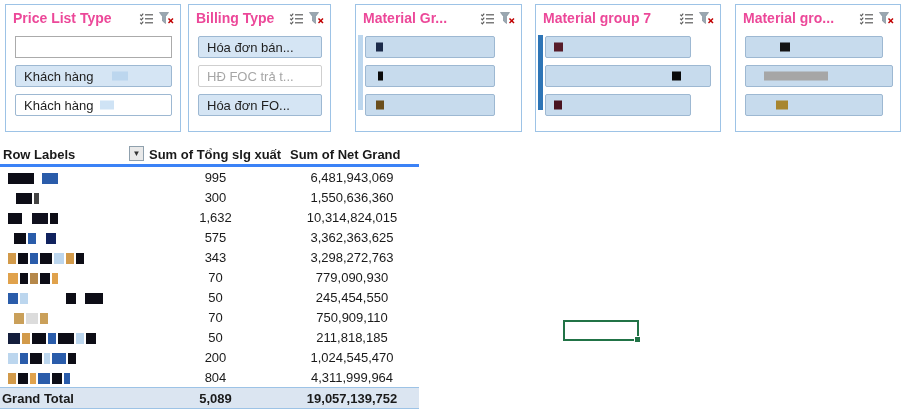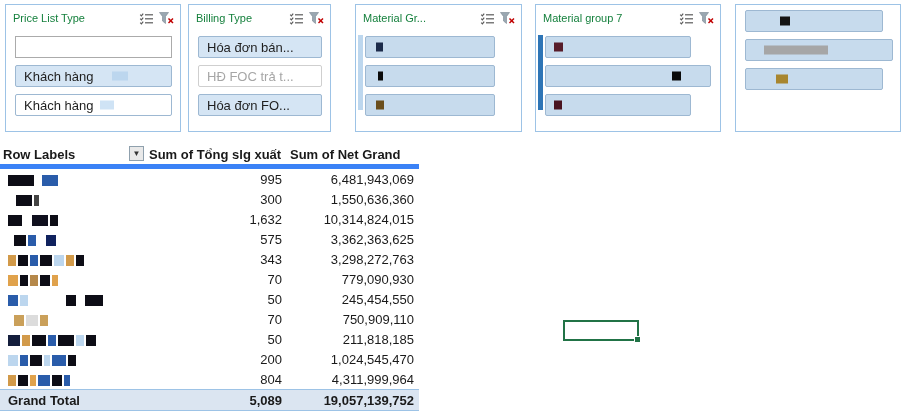--- a/index.html
+++ b/index.html
@@ -13,46 +13,46 @@
   #slicers .slicer{
     position:absolute;top:4px;height:128px;background:#fff;
     border:1px solid #9dc3e6;box-sizing:border-box;
   }
   .s0{left:5px;width:176px}
   .s1{left:188px;width:143px}
   .s2{left:355px;width:167px}
   .s3{left:535px;width:186px}
   .s4{left:735px;width:166px}
   .sl-head{height:26px;display:flex;align-items:center;padding:0 5px 0 7px;}
-  .sl-title{flex:1;font-weight:normal;font-size:11px;color:#15803d;
+  .sl-title{flex:1;font-weight:bold;font-size:14px;color:#ec4899;
     white-space:nowrap;overflow:hidden;text-overflow:ellipsis}
   .ico{width:18px;height:15px;display:flex;align-items:center;justify-content:center;margin-left:2px;cursor:pointer}
   .sl-body{position:relative;padding:5px 8px 0 9px;display:flex;flex-direction:column;gap:7px}
   .sl-item{
     position:relative;height:22px;box-sizing:border-box;border:1px solid #9db8d2;
     border-radius:2px;display:flex;align-items:center;padding:0 8px;background:#fff;
     font-size:13px;color:#1f1f1f;cursor:pointer;flex:none;
   }
   .sl-item.selected{background:#d5e5f4}
   .sl-item.unselected{background:#fff}
   .sl-item.disabled{color:#a6a6a6;border-color:#cfcfcf;background:#fff}
   .sl-item.blank{border:1px solid #ababab;border-radius:0;background:#fff}
   .sl-item.redacted{background:#c7dbed;border-color:#9db8d2}
   .chip{position:absolute;top:50%;transform:translateY(-50%);height:9px;display:block}
   .strip{position:absolute;left:2px;top:4px;bottom:6px;width:5px;display:block}
   
   #pivot{position:absolute;left:0;top:144px;width:420px}
   #pivot table{border-collapse:collapse;table-layout:fixed;width:419px;font-size:13px}
   #pivot th,#pivot td{padding:0 3px;height:20px;overflow:hidden;white-space:nowrap;vertical-align:middle}
-  #pivot thead th{font-weight:bold;text-align:left;border-bottom:5px solid #3b82f6;position:relative}
-  #pivot td.num{text-align:right;padding-right:5px}
+  #pivot thead th{font-weight:bold;text-align:left;border-bottom:3px solid #3b82f6;position:relative}
+  #pivot td.num{text-align:center;padding-right:5px}
   #pivot td.c1{padding-left:8px}
   #pivot tr.gt{background:#dbe5f1;font-weight:bold}
   #pivot tr.gt td{border-top:1px solid #9dc3e6;border-bottom:1px solid #9dc3e6}
-  #pivot tr.gt td.c1{padding-left:8px}
+  #pivot tr.gt td.c1{padding-left:2px}
   .dd{
     position:absolute;right:2px;top:2px;width:15px;height:15px;box-sizing:border-box;
     border:1px solid #8fa0ad;background:#e9e9e9;font-size:8px;line-height:13px;
     text-align:center;color:#333;cursor:pointer;font-weight:normal;
   }
   .blk{display:inline-block;height:11px;margin-right:2px;vertical-align:middle;background:transparent}
   
   #sel{
     position:absolute;left:563px;top:320px;width:76px;height:21px;box-sizing:border-box;
     border:2px solid #217346;background:transparent;
@@ -212,20 +212,44 @@
           </div>
           <div class="sl-item redacted" style="width: 166px;">
             <span class="chip" style="left: 126px; width: 9px; background: rgb(11, 11, 11);"></span>
           </div>
           <div class="sl-item redacted" style="width: 146px;">
             <span class="chip" style="left: 8px; width: 8px; background: rgb(74, 20, 32);"></span>
           </div>
         </div>
       </div>
       <div class="slicer s4">
+        <div class="sl-head">
+          <span class="sl-title">Material gro...</span>
+          <span class="ico">
+            <svg width="15" height="13" viewBox="0 0 15 13">
+              <g stroke="#5a5a5a" stroke-width="1.2" fill="none">
+                <path d="M1.2 2.6l1.2 1.2 1.8-2.2"></path>
+                <path d="M1.2 6.6l1.2 1.2 1.8-2.2"></path>
+                <path d="M1.2 10.6l1.2 1.2 1.8-2.2"></path>
+                <line x1="6" y1="2.8" x2="14" y2="2.8"></line>
+                <line x1="6" y1="6.8" x2="14" y2="6.8"></line>
+                <line x1="6" y1="10.8" x2="14" y2="10.8"></line>
+              </g>
+            </svg>
+          </span>
+          <span class="ico">
+            <svg width="15" height="13" viewBox="0 0 15 13">
+              <path d="M0.5 0.5h9L6.5 4.5v7L3.5 9V4.5z" fill="#9aa7b1" stroke="#7a8791" stroke-width="0.6"></path>
+              <g stroke="#c00000" stroke-width="1.5">
+                <line x1="9.5" y1="6.5" x2="14" y2="11"></line>
+                <line x1="14" y1="6.5" x2="9.5" y2="11"></line>
+              </g>
+            </svg>
+          </span>
+        </div>
         <div class="sl-body">
           <div class="sl-item redacted" style="width: 138px;">
             <span class="chip" style="left: 34px; width: 10px; background: rgb(20, 20, 20);"></span>
           </div>
           <div class="sl-item redacted" style="width: 148px;">
             <span class="chip" style="left: 18px; width: 64px; background: rgb(166, 166, 166);"></span>
           </div>
           <div class="sl-item redacted" style="width: 138px;">
             <span class="chip" style="left: 30px; width: 12px; background: rgb(168, 134, 47);"></span>
           </div>

